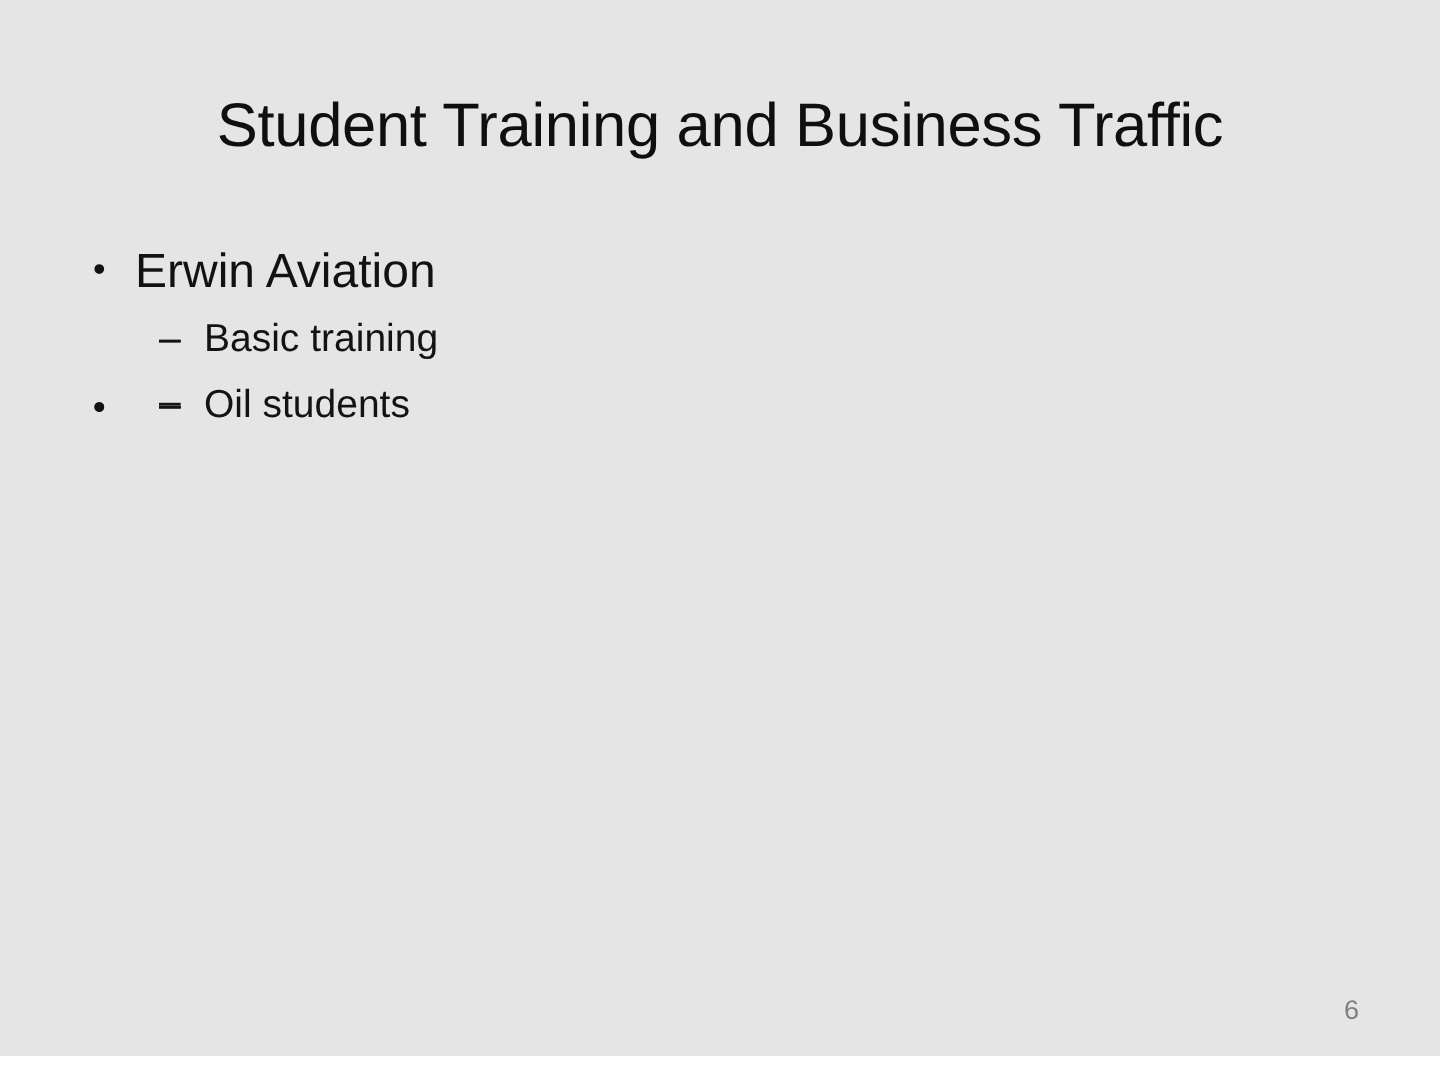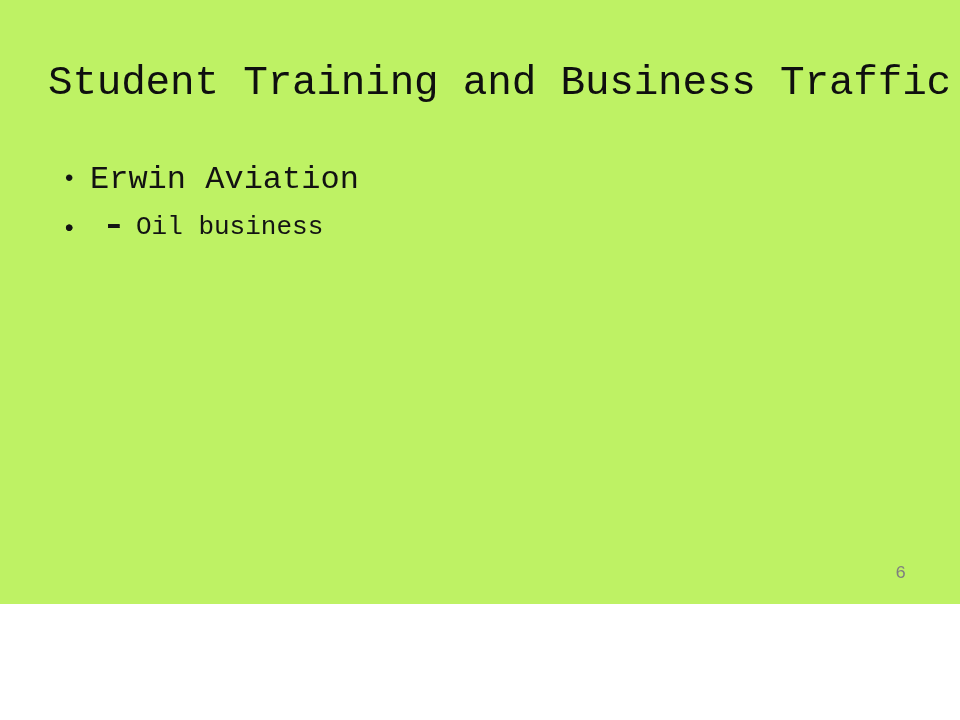--- a/index.html
+++ b/index.html
@@ -10,24 +10,23 @@
     width: 960px;
     height: 720px;
     background: #ffffff;
     font-family: "Liberation Sans", sans-serif;
     color: #111111;
     overflow: hidden;
   }
   .slide {
     position: relative;
     width: 960px;
-    height: 604px;
-    background: #bef264;
+    height: 704px;
+    background: #e5e5e5;
     box-sizing: border-box;
-    font-family: Liberation Mono, monospace;
   }
 
   
   .slide-title {
     position: absolute;
     left: 48px;
     top: 58px;
     width: 864px;
     text-align: center;
     font-size: 41px;
@@ -115,20 +114,21 @@
     <div class="group">
       <div class="bullet-l1">
         <span class="marker">•</span>
         <span class="text">Erwin Aviation</span>
       </div>
       <div class="bullet-l2">
         <span class="marker">–</span>
       </div>
       <div class="bullet-l2">
         <span class="marker">–</span>
+        <span class="text">Basic training</span>
       </div>
       <div class="bullet-l2">
         <span class="marker">–</span>
       </div>
     </div>
 
     <div class="group">
       <div class="bullet-l1">
         <span class="marker">•</span>
       </div>
@@ -139,21 +139,21 @@
 
     <div class="group">
       <div class="bullet-l1">
         <span class="marker">•</span>
       </div>
       <div class="bullet-l2">
         <span class="marker">–</span>
       </div>
       <div class="bullet-l2">
         <span class="marker">–</span>
-        <span class="text">Oil business</span>
+        <span class="text">Oil students</span>
       </div>
     </div>
 
   </div>
 
   <div class="slide-number">6</div>
 
 </div>
 
 </body></html>

